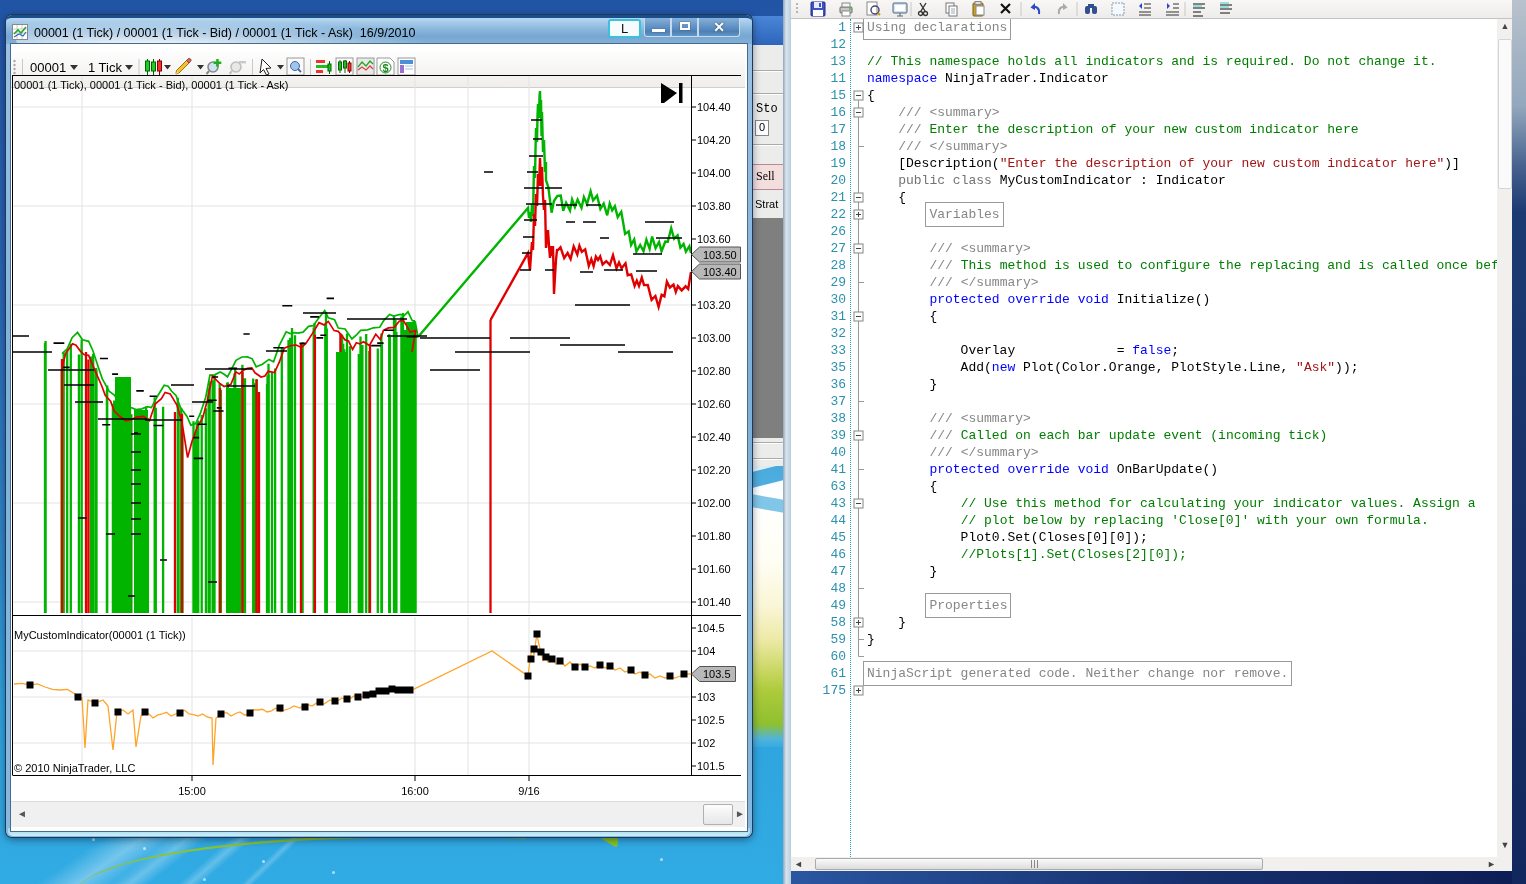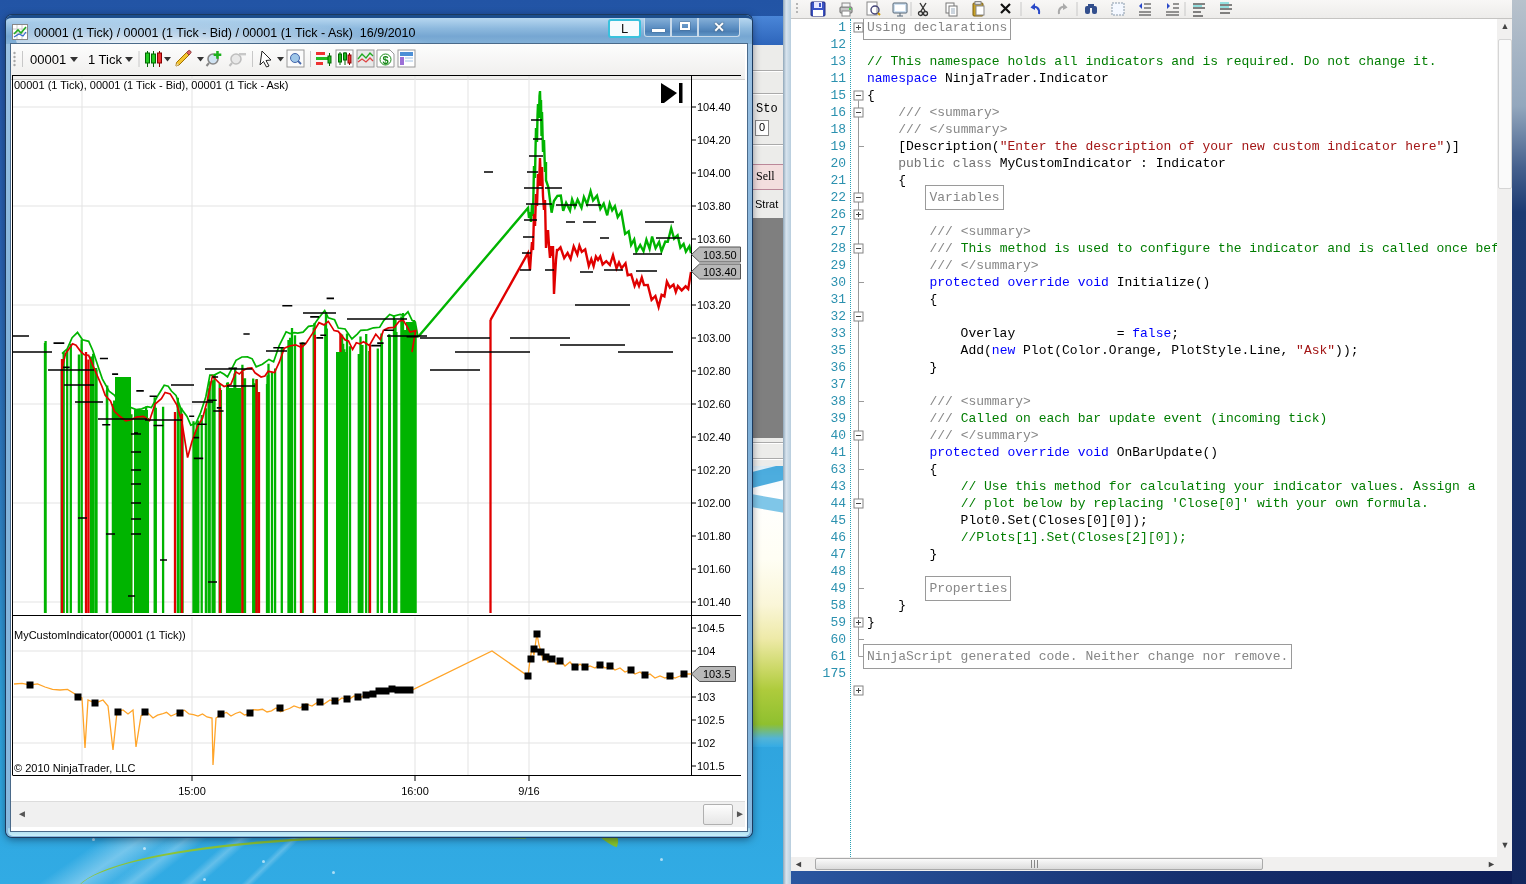--- a/index.html
+++ b/index.html
@@ -24,21 +24,21 @@
 #ctitle{position:absolute;left:0;top:0;width:746px;height:29px;border-radius:6px 6px 0 0;background:linear-gradient(180deg,#b7d7f0 0%,#8db9de 40%,#76a6d2 70%,#83b1d8 100%);border-top:3px solid #1d4e8c}
 #cicon{position:absolute;left:6px;top:6px;width:16px;height:16px;background:#f8f8f8;border:1px solid #888}
 #ctxt{position:absolute;left:28px;top:8px;font-size:12.5px;color:#000;white-space:nowrap}
 .wbtn{position:absolute;top:0;height:19px;background:linear-gradient(180deg,#86b0d8 0%,#5b8ec2 55%,#4d80b5 75%,#6297c7 100%);border:1px solid #c8daea;border-top:none}
 #lbtn{position:absolute;left:602px;top:1px;width:33px;height:19px;background:#f6fbfd;border:2px solid #39c1dd;border-radius:3px;color:#111;font-size:13px;text-align:center;line-height:15px}
 #btnmin{left:638px;width:27px;border-radius:0 0 0 3px}
 #btnmax{left:665px;width:27px}
 #btncls{left:692px;width:42px;border-radius:0 0 3px 0}
 .wbtn .gly{position:absolute;left:0;top:0;width:100%;height:100%;color:#fff;font-weight:bold;font-size:12px;text-align:center;text-shadow:0 0 2px #345}
 #cclient{position:absolute;left:5px;top:29px;width:736px;height:787px;background:#ffffff;box-shadow:0 0 0 1px #4a6a8a}
-#ctoolbar{position:absolute;left:0;top:0;width:734px;height:36px;background:linear-gradient(180deg,#fdfdfd,#efeeec);border-bottom:1px solid #d0cfce}
+#ctoolbar{position:absolute;left:0;top:8px;width:734px;height:36px;background:linear-gradient(180deg,#fdfdfd,#efeeec);border-bottom:1px solid #d0cfce}
 
 #cscroll{position:absolute;left:0;top:757px;width:734px;height:26px;background:#f0f0f0;border-top:1px solid #dcdcdc}
 #cthumb{position:absolute;left:692px;top:2px;width:30px;height:21px;background:linear-gradient(180deg,#fdfdfd,#e6e6e6);border:1px solid #b0b0b0;border-radius:2px}
 .sarr{position:absolute;top:6px;font-size:10px;color:#555}
 
 #ewin{position:absolute;left:783px;top:0;width:743px;height:884px}
 #elb{position:absolute;left:0;top:0;width:8px;height:884px;background:linear-gradient(90deg,#8fa6b8,#d8e4ee 40%,#b8cede)}
 #erb{position:absolute;left:729px;top:0;width:14px;height:884px;background:linear-gradient(180deg,#b8c2cc 0%,#93a7bd 12%,#45608d 19%,#1c3a72 24%,#12275e 100%)}
 #ebb{position:absolute;left:8px;top:871px;width:721px;height:13px;background:linear-gradient(90deg,#2a56a0,#16306e 55%,#0d1d56)}
 #etb{position:absolute;left:8px;top:0;width:721px;height:19px;background:linear-gradient(180deg,#f8f7f6,#edecea);border-bottom:1px solid #c5c4c2}
@@ -200,28 +200,29 @@
       </svg>
     </div>
  <div id="ecode">
   <div id="egut"></div>
   <div class="r"><span class="n">1</span><span class="c"><span class="cb">Using declarations</span></span></div>
 <div class="r"><span class="n">12</span><span class="c"></span></div>
 <div class="r"><span class="n">13</span><span class="c"><i style="color:#007d00">// This namespace holds all indicators and is required. Do not change it.</i></span></div>
 <div class="r"><span class="n">11</span><span class="c"><i style="color:#0000ff">namespace</i> NinjaTrader.Indicator</span></div>
 <div class="r"><span class="n">15</span><span class="c">{</span></div>
 <div class="r"><span class="n">16</span><span class="c">    <i style="color:#878787">/// &lt;summary&gt;</i></span></div>
+<div class="r"><span class="n">17</span><span class="c">    <i style="color:#878787">/// </i><i style="color:#007d00">Enter the description of your new custom indicator here</i></span></div>
 <div class="r"><span class="n">18</span><span class="c">    <i style="color:#878787">/// &lt;/summary&gt;</i></span></div>
 <div class="r"><span class="n">19</span><span class="c">    [Description(<i style="color:#a31515">"Enter the description of your new custom indicator here"</i>)]</span></div>
 <div class="r"><span class="n">20</span><span class="c">    <i style="color:#737373">public class</i> MyCustomIndicator : Indicator</span></div>
 <div class="r"><span class="n">21</span><span class="c">    {</span></div>
 <div class="r"><span class="n">22</span><span class="c">        <span class="cb">Variables</span></span></div>
 <div class="r"><span class="n">26</span><span class="c"></span></div>
 <div class="r"><span class="n">27</span><span class="c">        <i style="color:#878787">/// &lt;summary&gt;</i></span></div>
-<div class="r"><span class="n">28</span><span class="c">        <i style="color:#878787">/// </i><i style="color:#007d00">This method is used to configure the indicator and is called once bef</i></span></div>
+<div class="r"><span class="n">28</span><span class="c">        <i style="color:#878787">/// </i><i style="color:#007d00">This method is used to configure the replacing and is called once bef</i></span></div>
 <div class="r"><span class="n">29</span><span class="c">        <i style="color:#878787">/// &lt;/summary&gt;</i></span></div>
 <div class="r"><span class="n">30</span><span class="c">        <i style="color:#0000ff">protected override void</i> Initialize()</span></div>
 <div class="r"><span class="n">31</span><span class="c">        {</span></div>
 <div class="r"><span class="n">32</span><span class="c"></span></div>
 <div class="r"><span class="n">33</span><span class="c">            Overlay&nbsp;&nbsp;&nbsp;&nbsp;&nbsp;&nbsp;&nbsp;&nbsp;&nbsp;&nbsp;&nbsp;&nbsp;&nbsp;= <i style="color:#0000ff">false</i>;</span></div>
 <div class="r"><span class="n">35</span><span class="c">            Add(<i style="color:#0000ff">new</i> Plot(Color.Orange, PlotStyle.Line, <i style="color:#a31515">"Ask"</i>));</span></div>
 <div class="r"><span class="n">36</span><span class="c">        }</span></div>
 <div class="r"><span class="n">37</span><span class="c"></span></div>
 <div class="r"><span class="n">38</span><span class="c">        <i style="color:#878787">/// &lt;summary&gt;</i></span></div>
 <div class="r"><span class="n">39</span><span class="c">        <i style="color:#878787">/// </i><i style="color:#007d00">Called on each bar update event (incoming tick)</i></span></div>

